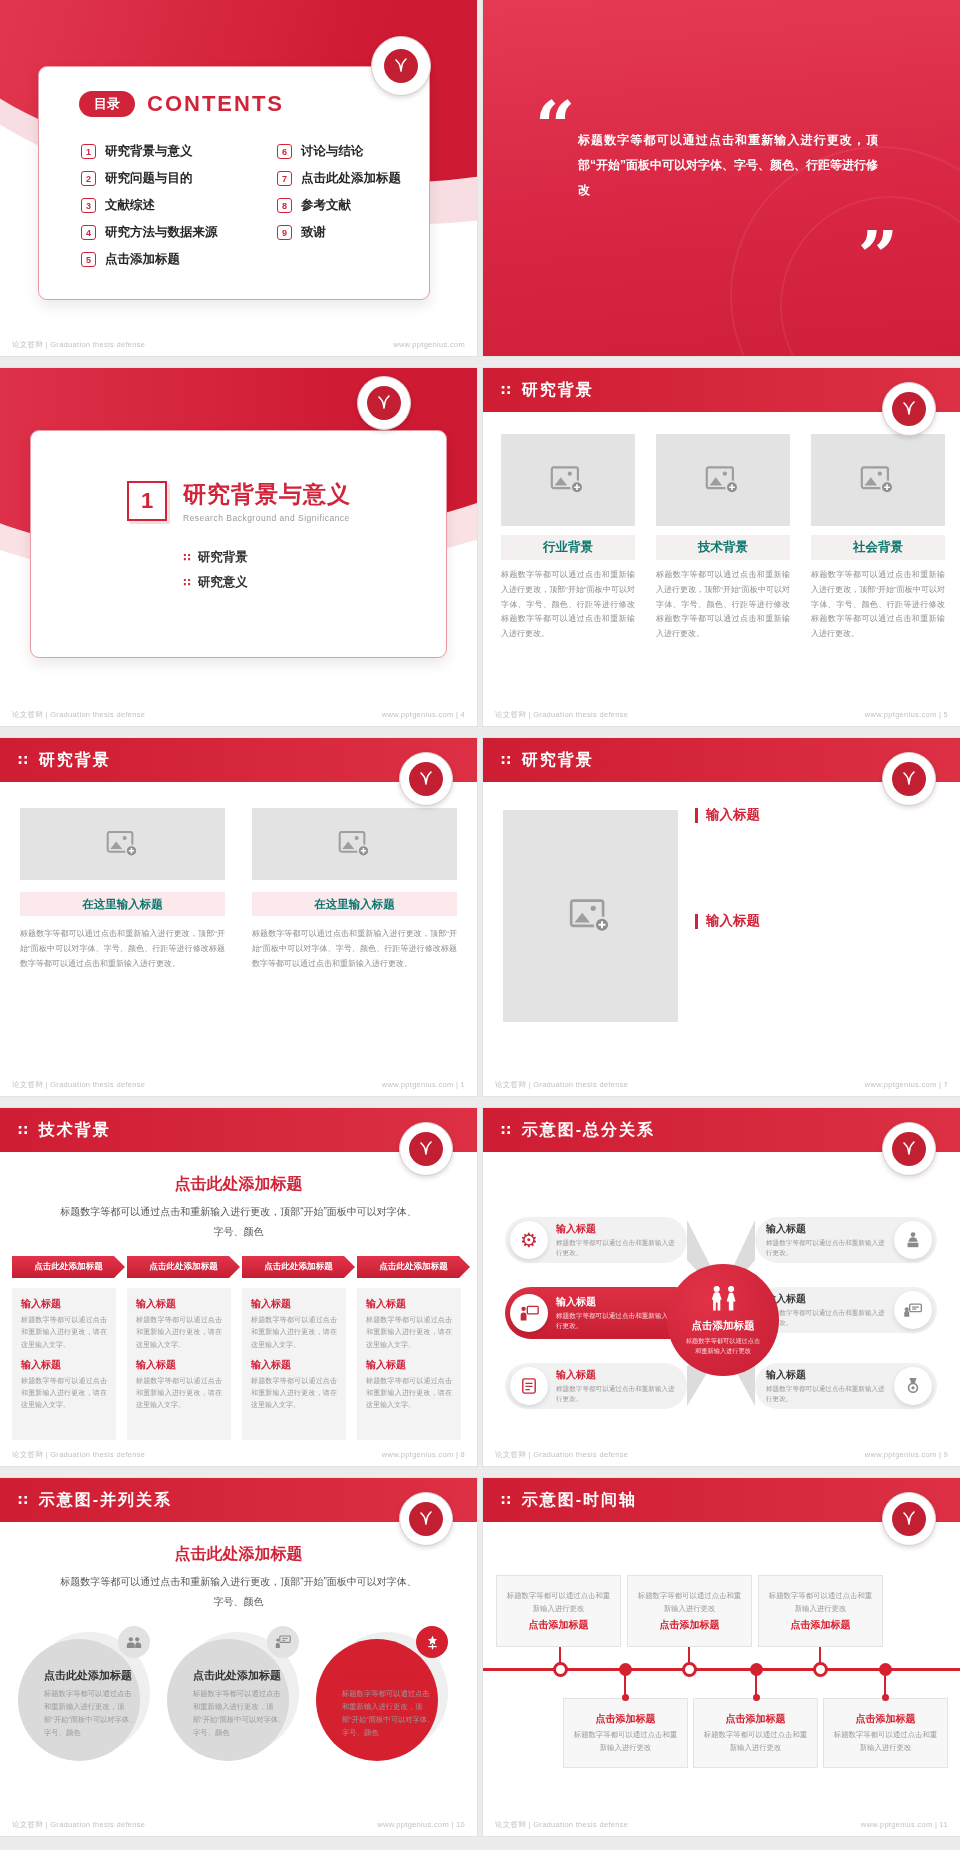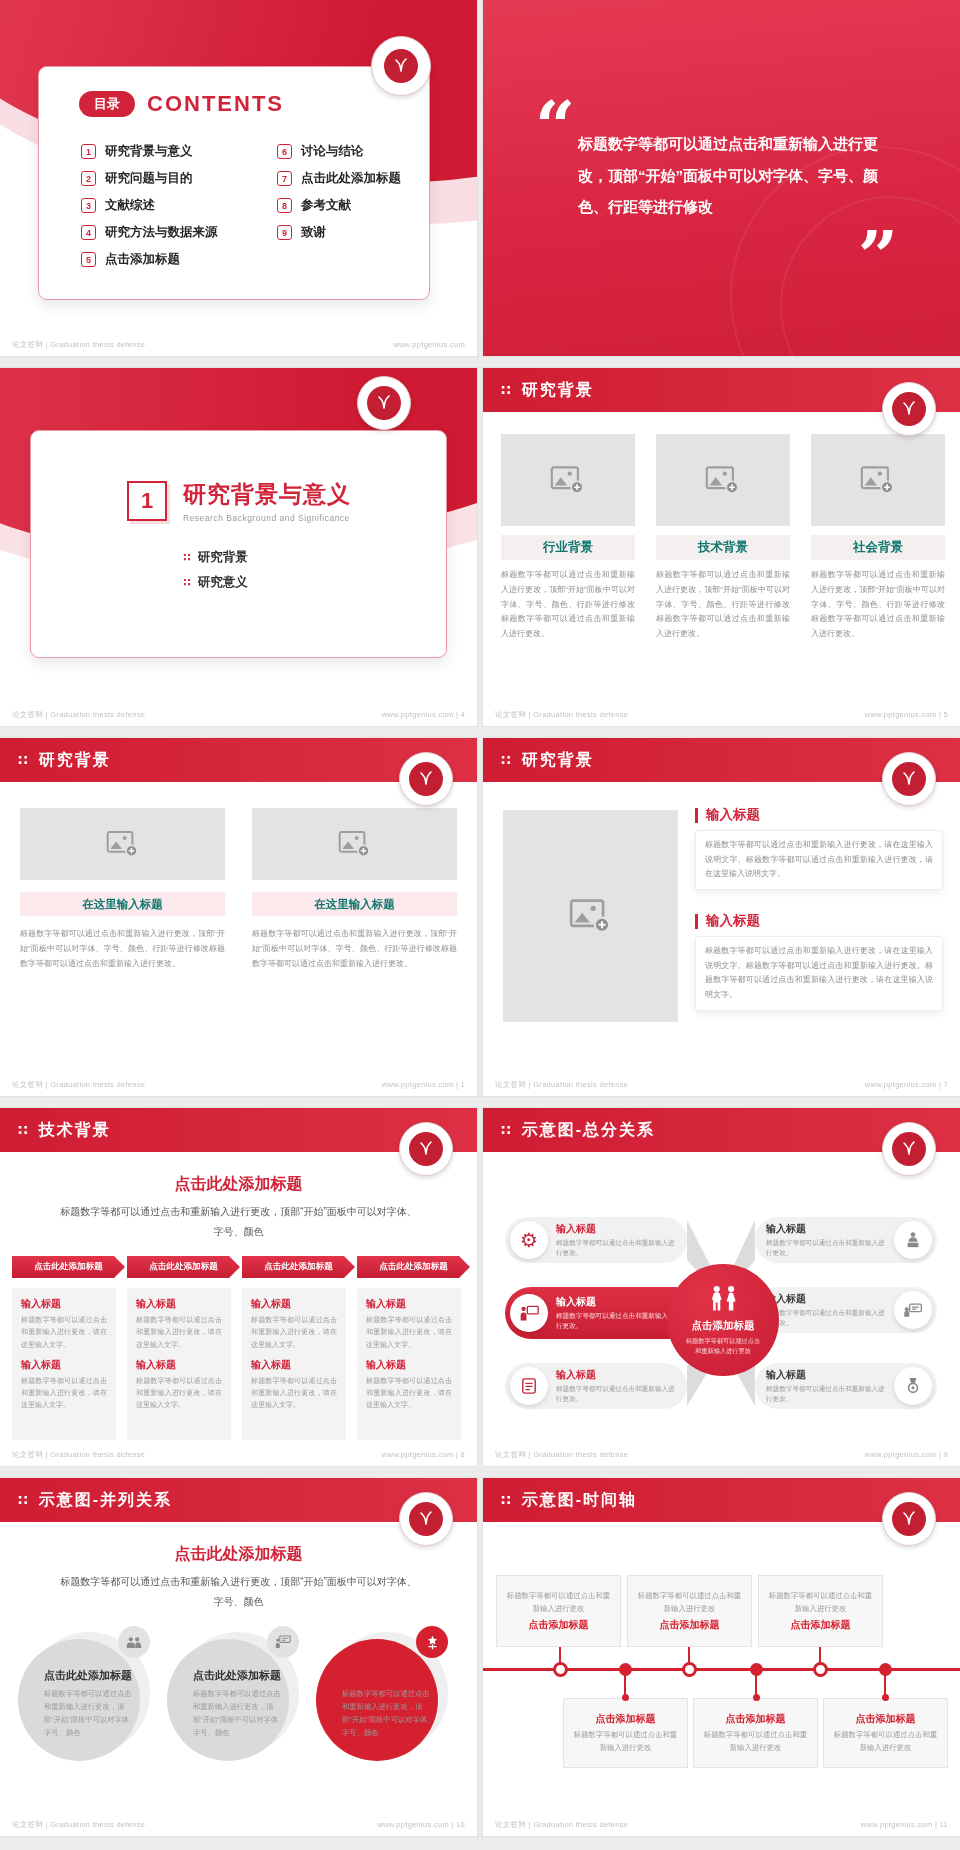--- a/index.html
+++ b/index.html
@@ -42,21 +42,21 @@
   .toc-num{width:15px;height:15px;border:1.5px solid #d1243a;border-radius:3px;color:#d1243a;
     font-size:9px;font-weight:bold;display:flex;align-items:center;justify-content:center;
     margin-right:9px;flex:0 0 auto;}
   .toc-label{font-size:12.5px;font-weight:bold;color:#262626;}
   
   .s-quote{background:linear-gradient(175deg,#e53a53 0%,#d92744 55%,#d01f38 100%);}
   .qring{position:absolute;border:2px solid rgba(255,255,255,.07);border-radius:50%;}
   .qm{position:absolute;color:#fff;font-family:"DejaVu Serif","Liberation Serif",serif;
     font-size:70px;font-weight:bold;line-height:1;}
   .qtext{position:absolute;left:95px;top:128px;width:300px;color:#fff;font-weight:bold;
-    font-size:15px;line-height:2.1;text-align:justify;}
+    font-size:12px;line-height:2.1;text-align:justify;}
   
   .wave3a{position:absolute;top:-150px;left:-90px;width:700px;height:330px;z-index:1;
     background:linear-gradient(100deg,#e23750 0%,#ce1a32 65%);
     border-radius:0 0 45% 55% / 0 0 90px 160px;transform:rotate(-9deg);}
   .wave3b{position:absolute;top:-130px;left:-110px;width:740px;height:340px;z-index:0;
     background:#f3c3ca;opacity:.5;border-radius:0 0 45% 55% / 0 0 100px 170px;transform:rotate(-7deg);}
   .card2{position:absolute;left:30px;top:62px;width:417px;height:228px;background:#fff;z-index:2;
     border:1px solid #eb9aa5;border-radius:9px;box-shadow:0 6px 14px rgba(0,0,0,.09);}
   .sec-row{position:absolute;left:96px;top:48px;display:flex;align-items:center;}
   .sec-num{width:40px;height:40px;border:2px solid #d1243a;color:#d1243a;font-weight:bold;
@@ -375,25 +375,23 @@
         <svg width="44" height="36" viewBox="0 0 40 32">
           <rect x="2" y="2" width="29" height="23" rx="2" fill="none" stroke="#9e9e9e" stroke-width="2.4"></rect>
           <circle cx="22" cy="9" r="2.4" fill="#9e9e9e"></circle>
           <path d="M5 22 L12 13 L19 22 Z" fill="#9e9e9e"></path>
           <circle cx="30" cy="24" r="6.5" fill="#8f8f8f" stroke="#e3e3e3" stroke-width="2"></circle>
           <path d="M30 20.8v6.4M26.8 24h6.4" stroke="#fff" stroke-width="1.8"></path>
         </svg>
       </div>
     <div class="blk" style="top:70px">
       <div class="in-title">输入标题</div>
-      <div class="in-box body">标题数字等都可以通过点击和重新输入进行更改，请在这里输入说明文字。标题数字等都可以通过点击和重新输入进行更改，请在这里输入说明文字。</div>
     </div>
     <div class="blk" style="top:176px">
       <div class="in-title">输入标题</div>
-      <div class="in-box body">标题数字等都可以通过点击和重新输入进行更改，请在这里输入说明文字。标题数字等都可以通过点击和重新输入进行更改。标题数字等都可以通过点击和重新输入进行更改，请在这里输入说明文字。</div>
     </div>
     <div class="sfooter">
       <span>论文答辩 | Graduation thesis defense</span>
       <span>www.pptgenius.com | 7</span>
     </div>
   </section>
 
   <section class="slide" style="left:0;top:1108px">
     <div class="bar">
         <span class="bdot">∷</span>

